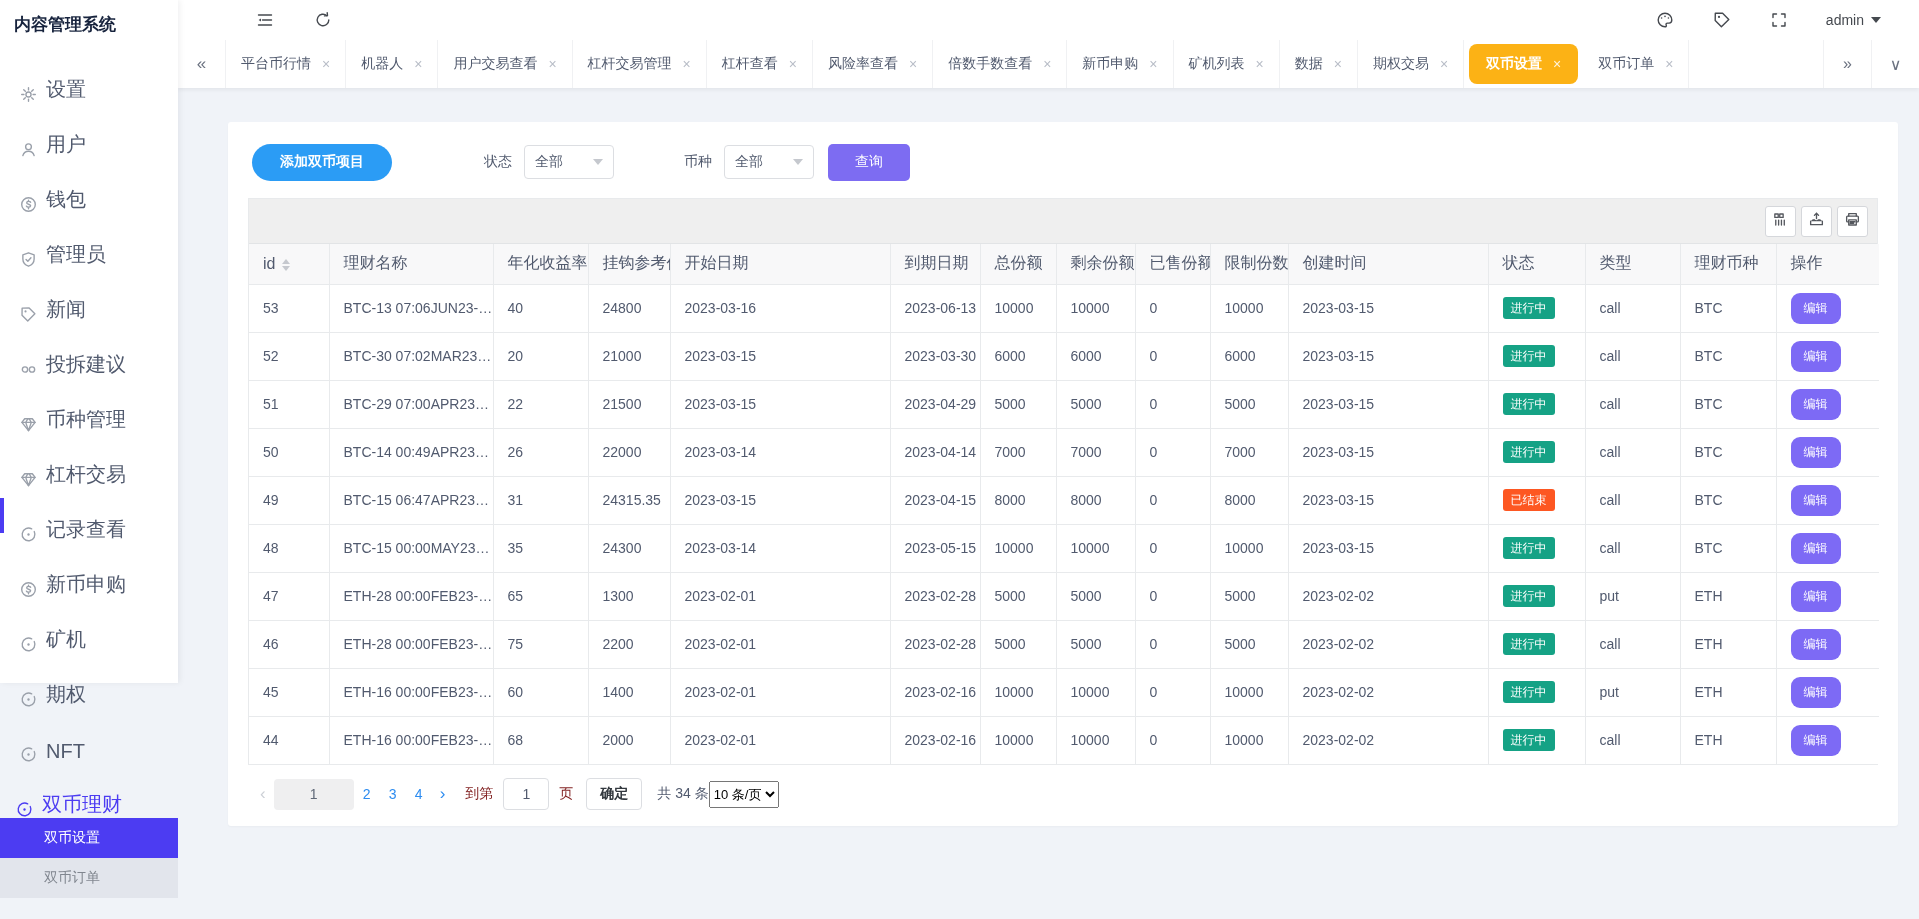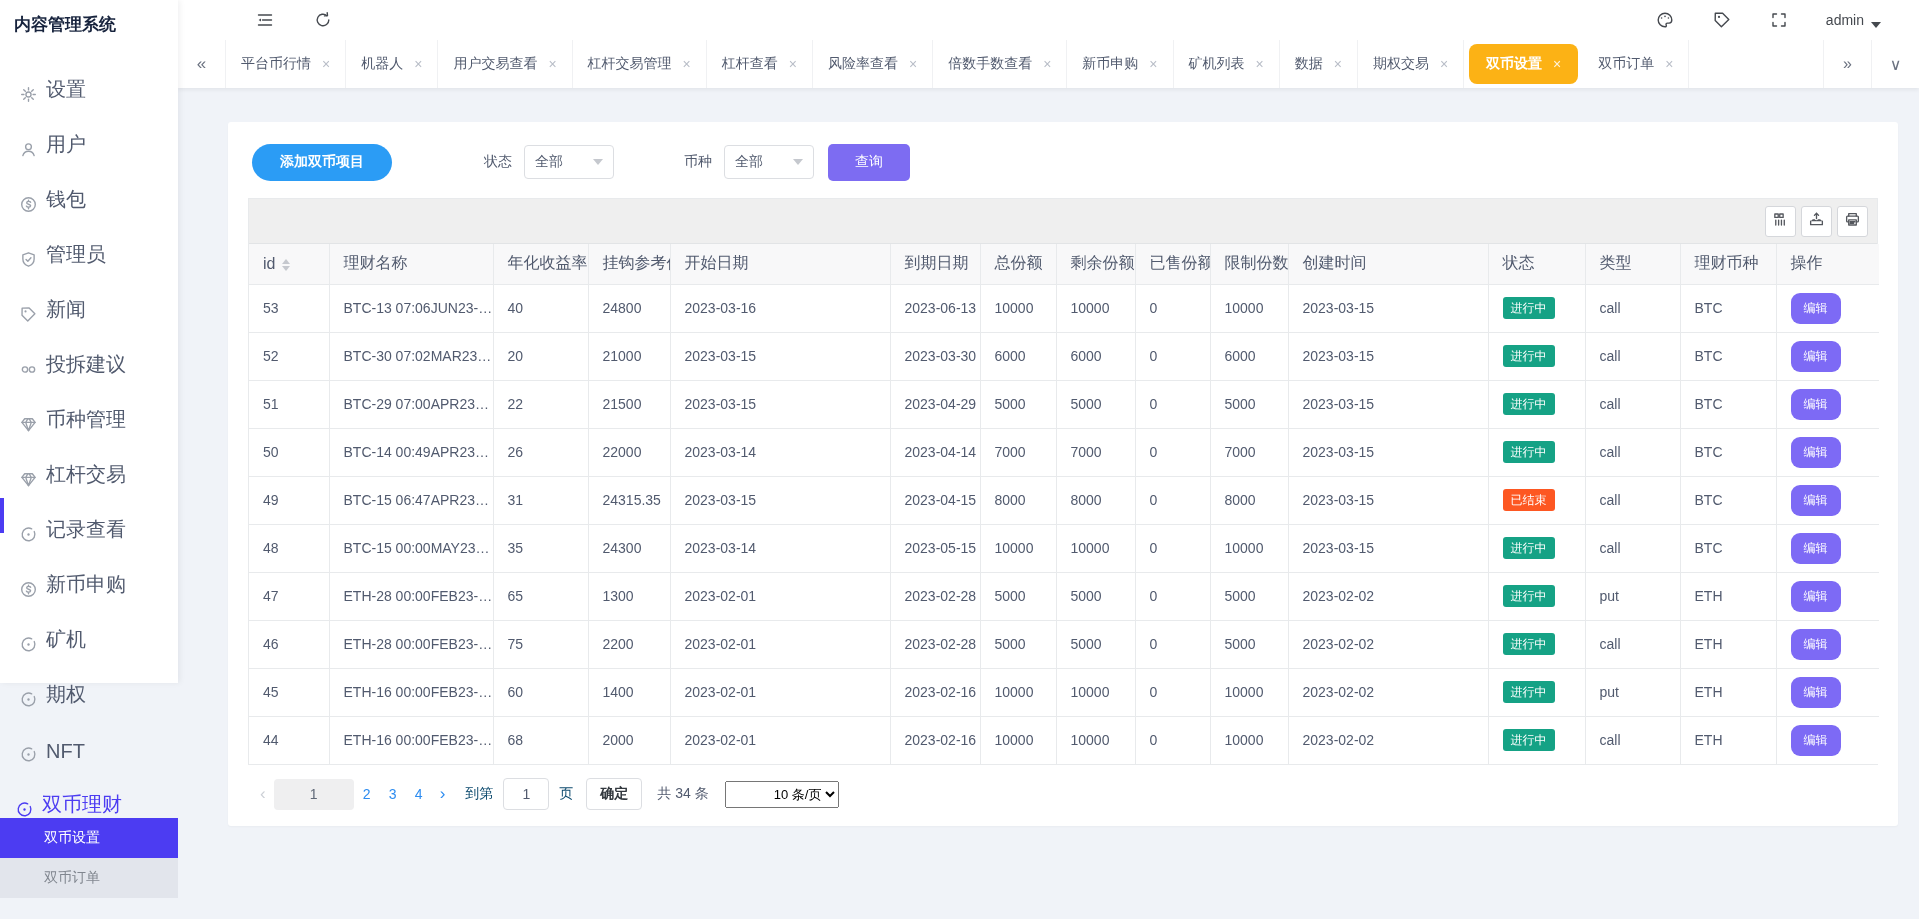--- a/index.html
+++ b/index.html
@@ -29,21 +29,21 @@
   
   .topbar { position:absolute; left:178px; top:0; right:0; height:40px;
     background:#fff; display:flex; align-items:center; z-index:5; }
   .tb-btn { width:20px; height:20px; color:#45494f; display:inline-flex;
     align-items:center; justify-content:center; cursor:pointer; }
   .tb-btn svg { width:18px; height:18px; }
   .tb-fold { margin-left:77px; }
   .tb-refresh { margin-left:38px; }
   .topbar-right { margin-left:auto; display:flex; align-items:center; gap:37px;
     margin-right:38px; }
-  .user-menu { display:flex; align-items:flex-end; gap:7px; font-size:14px;
+  .user-menu { display:flex; align-items:center; gap:7px; font-size:14px;
     color:#45494f; cursor:pointer; }
   .caret-sm { width:0; height:0; border-left:5px solid transparent;
     border-right:5px solid transparent; border-top:6px solid #45494f; }
 
   
   .tabbar { position:absolute; left:178px; top:40px; right:0; height:48px;
     background:#fff; display:flex; align-items:center;
     box-shadow:0 2px 4px rgba(0,0,0,.06); z-index:4; }
   .tab-collapse { width:48px; height:100%; display:flex; align-items:center;
     justify-content:center; font-size:17px; color:#6b7280; cursor:pointer;
@@ -118,31 +118,31 @@
   
   .pagination { display:flex; align-items:center; margin-top:13px; font-size:14px;
     color:#515a6e; }
   .pg-prev { color:#ccd0d6; font-size:17px; margin:0 8px 0 12px; cursor:default; }
   .pg-pages { display:flex; align-items:center; }
   .pg-page { min-width:26px; height:31px; line-height:31px; text-align:center;
     color:var(--link); cursor:pointer; }
   .pg-page.active { background:#efeff0; border-radius:4px; color:#5f6877;
     min-width:80px; cursor:default; }
   .pg-next { color:var(--link); font-size:17px; margin:0 10px 0 8px; cursor:pointer; }
-  .pg-goto { color:#0c4a6e; margin-left:10px;font-family:Liberation Serif, serif; }
+  .pg-goto { color:#7f1d1d; margin-left:10px;font-family:Liberation Serif, serif; }
   .pg-input { width:46px; height:32px; border:1px solid #dcdee2; border-radius:4px;
     text-align:center; margin:0 10px; font-size:14px; color:#515a6e;
     font-family:inherit; }
   .pg-goto.suffix { margin-left:0; }
   .pg-confirm { height:32px; background:#fff; border:1px solid #dcdee2;
     border-radius:4px; padding:0 13px; margin-left:13px; font-size:14px;
     font-weight:bold; color:#33393f; cursor:pointer; font-family:inherit; }
   .pg-total { margin-left:15px; color:#515a6e; }
-  .pg-size { height:27px; margin-left:16px; font-size:13px; font-family:inherit;
-    color:#000;padding-left:44px; }
+  .pg-size { height:27px; margin-left:0; font-size:13px; font-family:inherit;
+    color:#000; }
 </style>
 </head>
 <body>
 
 <div class="sidebar">
   <div class="app-title">内容管理系统</div>
   <nav class="menu">
       <div class="menu-item">
         <span class="mi-icon">
           <svg viewBox="0 0 16 16" fill="none" stroke="currentColor" stroke-width="1.3" stroke-linecap="round" stroke-linejoin="round">

